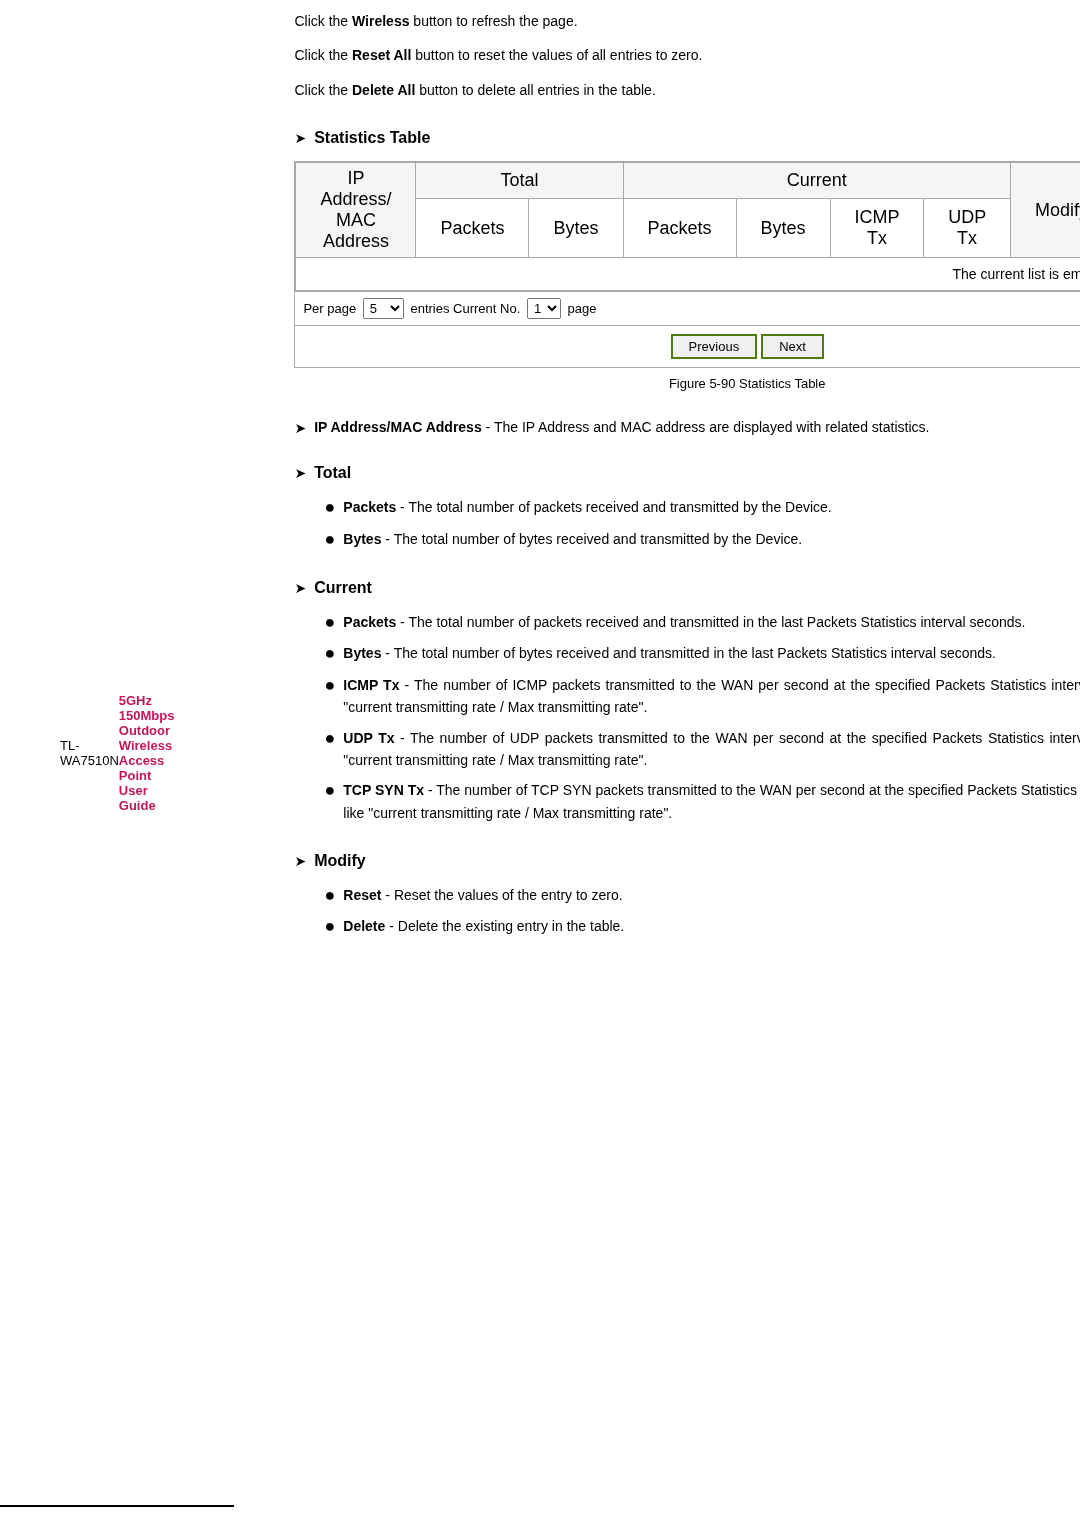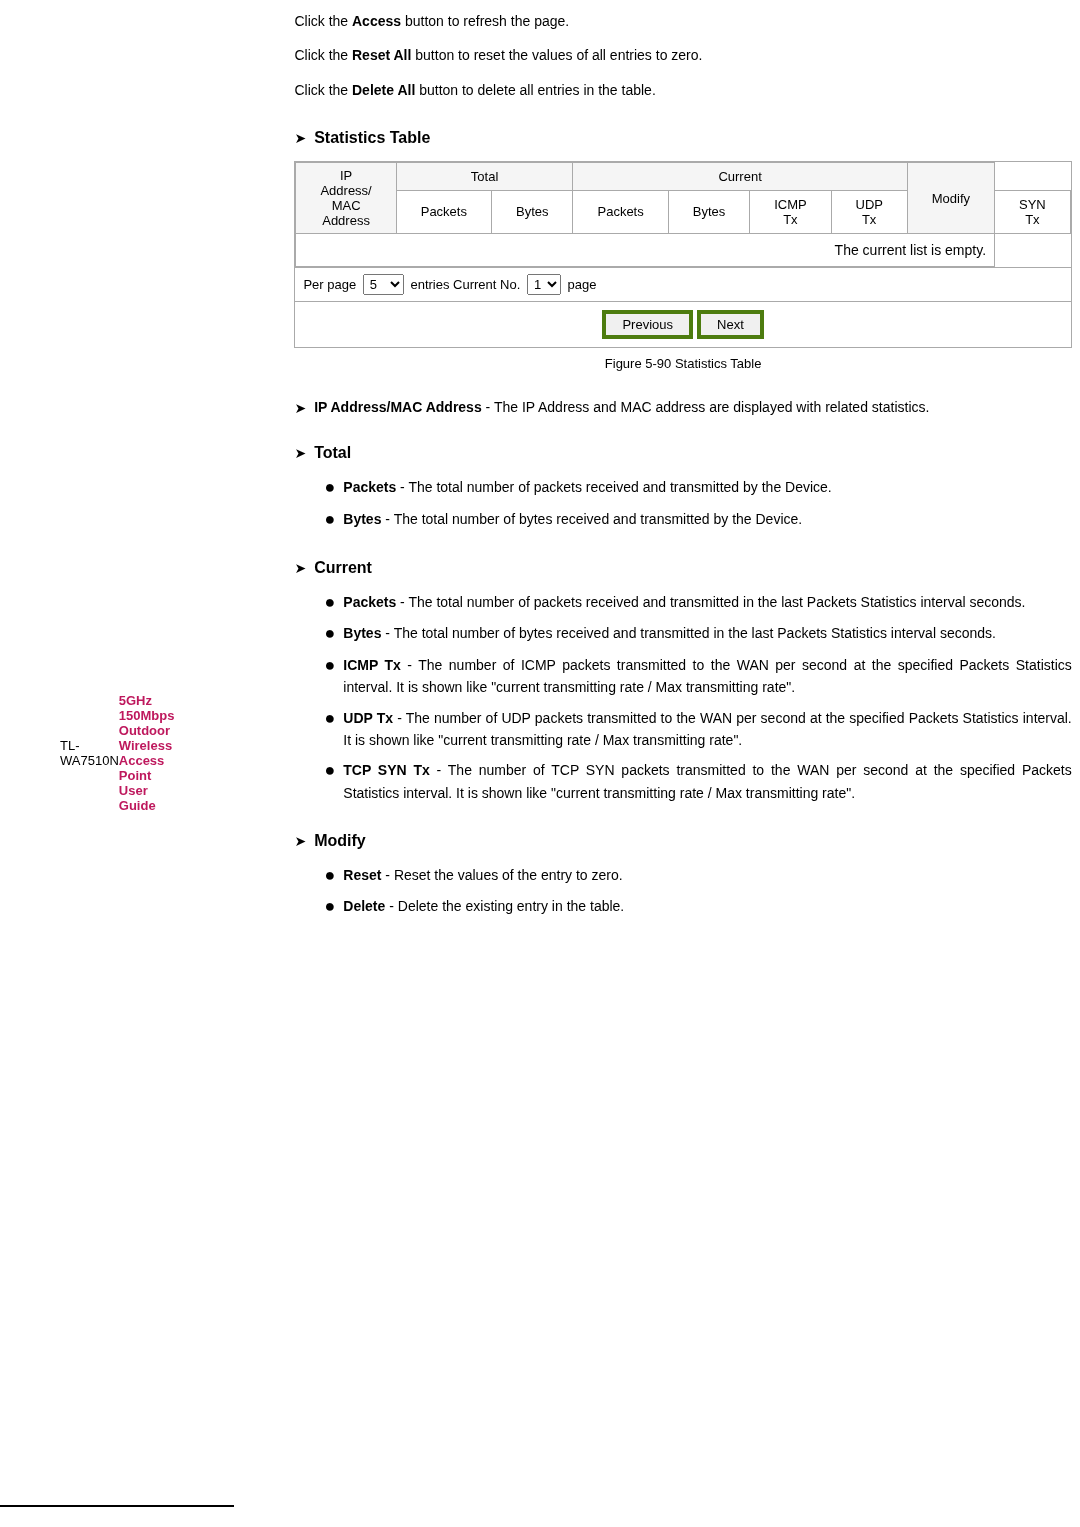--- a/index.html
+++ b/index.html
@@ -69,21 +69,21 @@
       font-size: 13px;
     }
     .stats-table {
       width: 100%;
       border-collapse: collapse;
     }
     .stats-table th, .stats-table td {
       border: 1px solid #aaa;
       padding: 5px 24px;
       text-align: center;
-      font-size: 13px;
+      font-size: 18px;
       font-weight: normal;
     }
     .stats-table .header-row-top th {
       background: #f5f5f5;
       font-weight: normal;
     }
     .stats-table .col-ip {
       text-align: center;
       vertical-align: middle;
       width: 140px;
@@ -109,21 +109,21 @@
     .nav-buttons {
       display: flex;
       justify-content: center;
       padding: 8px;
       border-top: 1px solid #aaa;
       gap: 4px;
     }
     .nav-btn {
       padding: 3px 16px;
       font-size: 13px;
-      border: 4px solid #4d7c0f;
+      border: 2px solid #4d7c0f;
       background: #f0f0f0;
       cursor: pointer;
       color: #000;
     }
     .figure-caption {
       text-align: center;
       font-size: 13px;
       margin: 8px 0 20px 0;
     }
     
@@ -166,21 +166,21 @@
 <div class="page-wrapper">
 
   <div class="header">
     <span class="header-model">TL-WA7510N</span>
     <span class="header-title">5GHz 150Mbps Outdoor Wireless Access Point User Guide</span>
   </div>
 
   <div class="content">
 
     <div class="para">
-      Click the <strong>Access</strong> button to refresh the page.
+      Click the <strong>Wireless</strong> button to refresh the page.
     </div>
     <div class="para">
       Click the <strong>Reset All</strong> button to reset the values of all entries to zero.
     </div>
     <div class="para">
       Click the <strong>Delete All</strong> button to delete all entries in the table.
     </div>
 
     <div class="section-heading">
       <span class="arrow">➤</span>

